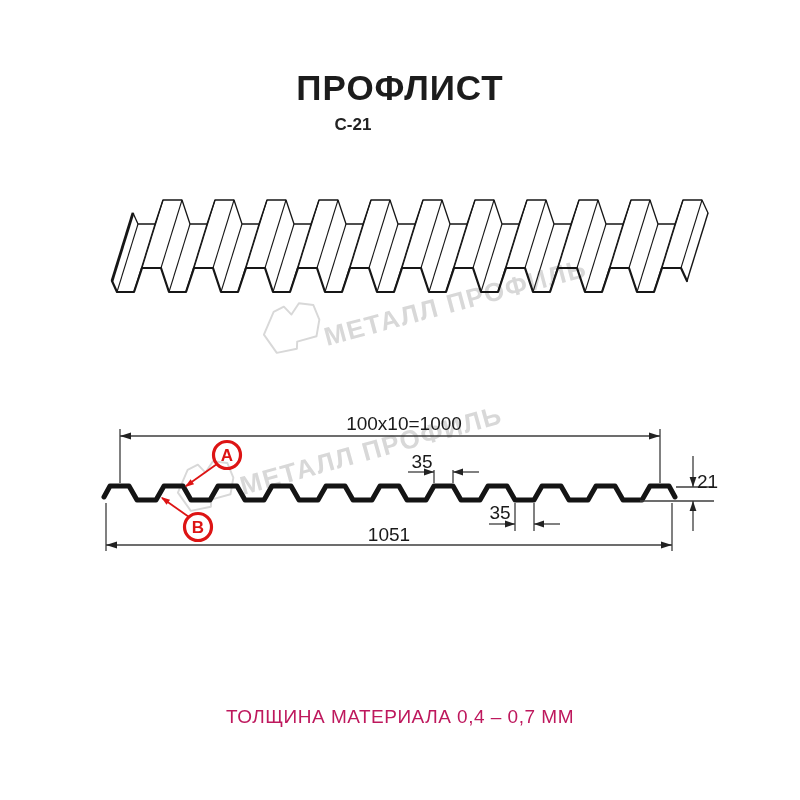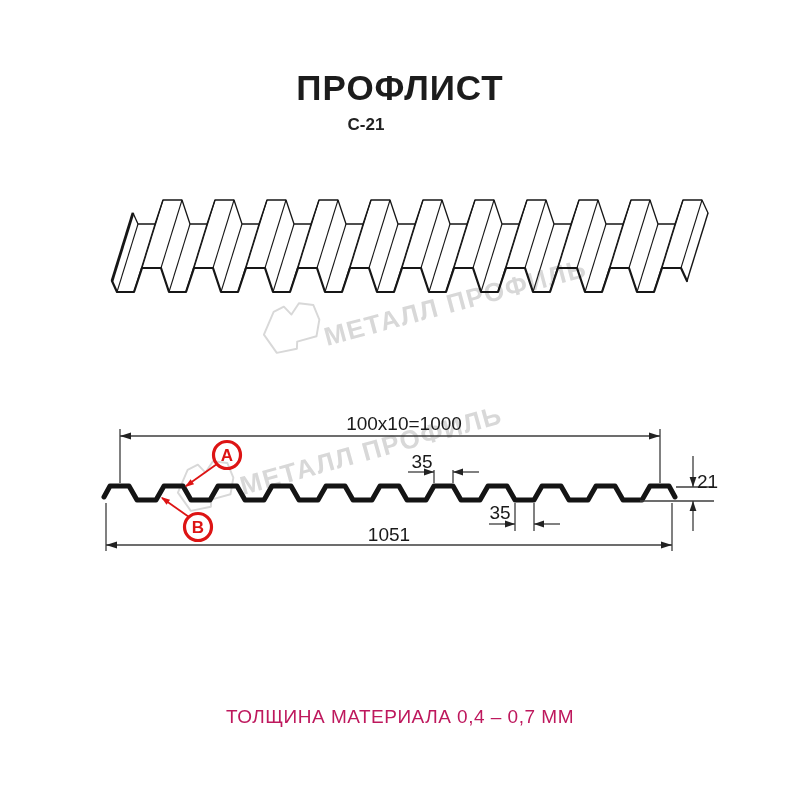--- a/index.html
+++ b/index.html
@@ -1,21 +1,21 @@
 <!DOCTYPE html>
 <html><head>
 <meta charset="utf-8">
 <style>
   html,body{margin:0;padding:0;background:#ffffff;}
   body{width:800px;height:800px;position:relative;overflow:hidden;
        font-family:"Liberation Sans","DejaVu Sans",sans-serif;}
   .title{position:absolute;top:70px;left:0;width:800px;text-align:center;
          font-size:35px;font-weight:800;letter-spacing:1px;color:#1c1c1c;line-height:1;}
   .subtitle{position:absolute;top:116px;left:0;width:706px;text-align:center;
-         font-size:17px;font-weight:600;color:#222;line-height:1;padding-left:13px;}
+         font-size:17px;font-weight:600;color:#222;line-height:1;}
   .note{position:absolute;top:707px;left:0;width:800px;text-align:center;
          font-size:19px;font-weight:500;letter-spacing:.5px;color:#be185d;line-height:1;}
   svg#dwg{position:absolute;left:0;top:0;}
   .dim{font-family:"Liberation Sans","DejaVu Sans",sans-serif;font-size:19px;fill:#1a1a1a;}
   .wmtext{font-family:"Liberation Sans","DejaVu Sans",sans-serif;font-size:26px;
           font-weight:bold;letter-spacing:1.5px;fill:#d8d8d8;}
   .callout-circle{fill:none;}
   .callout-letter{font-family:"Liberation Sans","DejaVu Sans",sans-serif;
           font-size:17px;font-weight:bold;text-anchor:middle;}
 </style>

